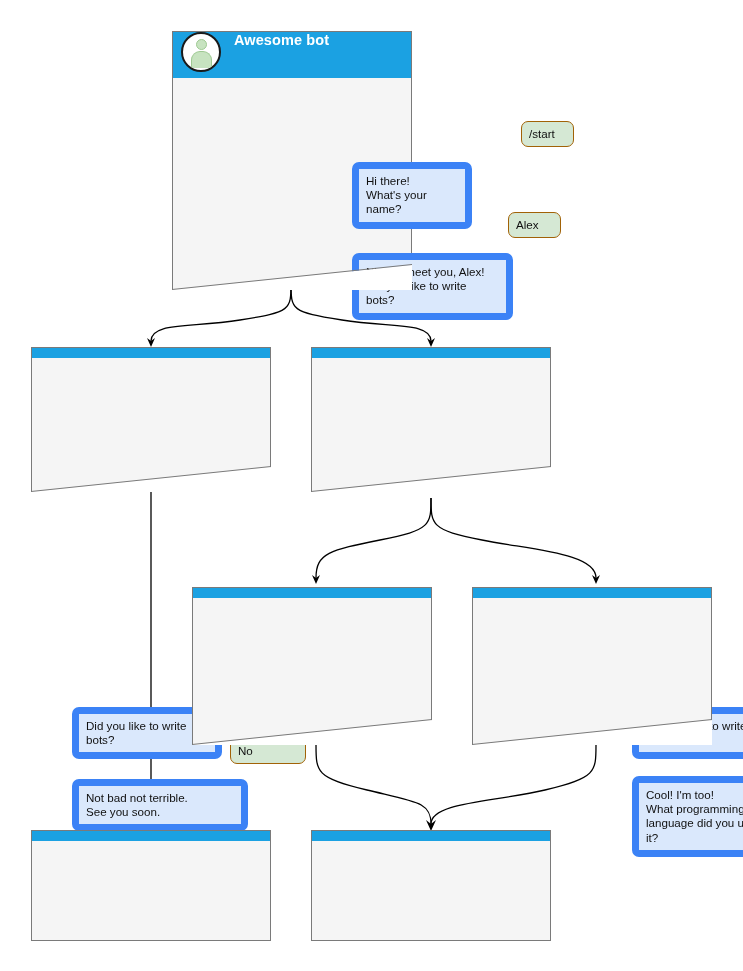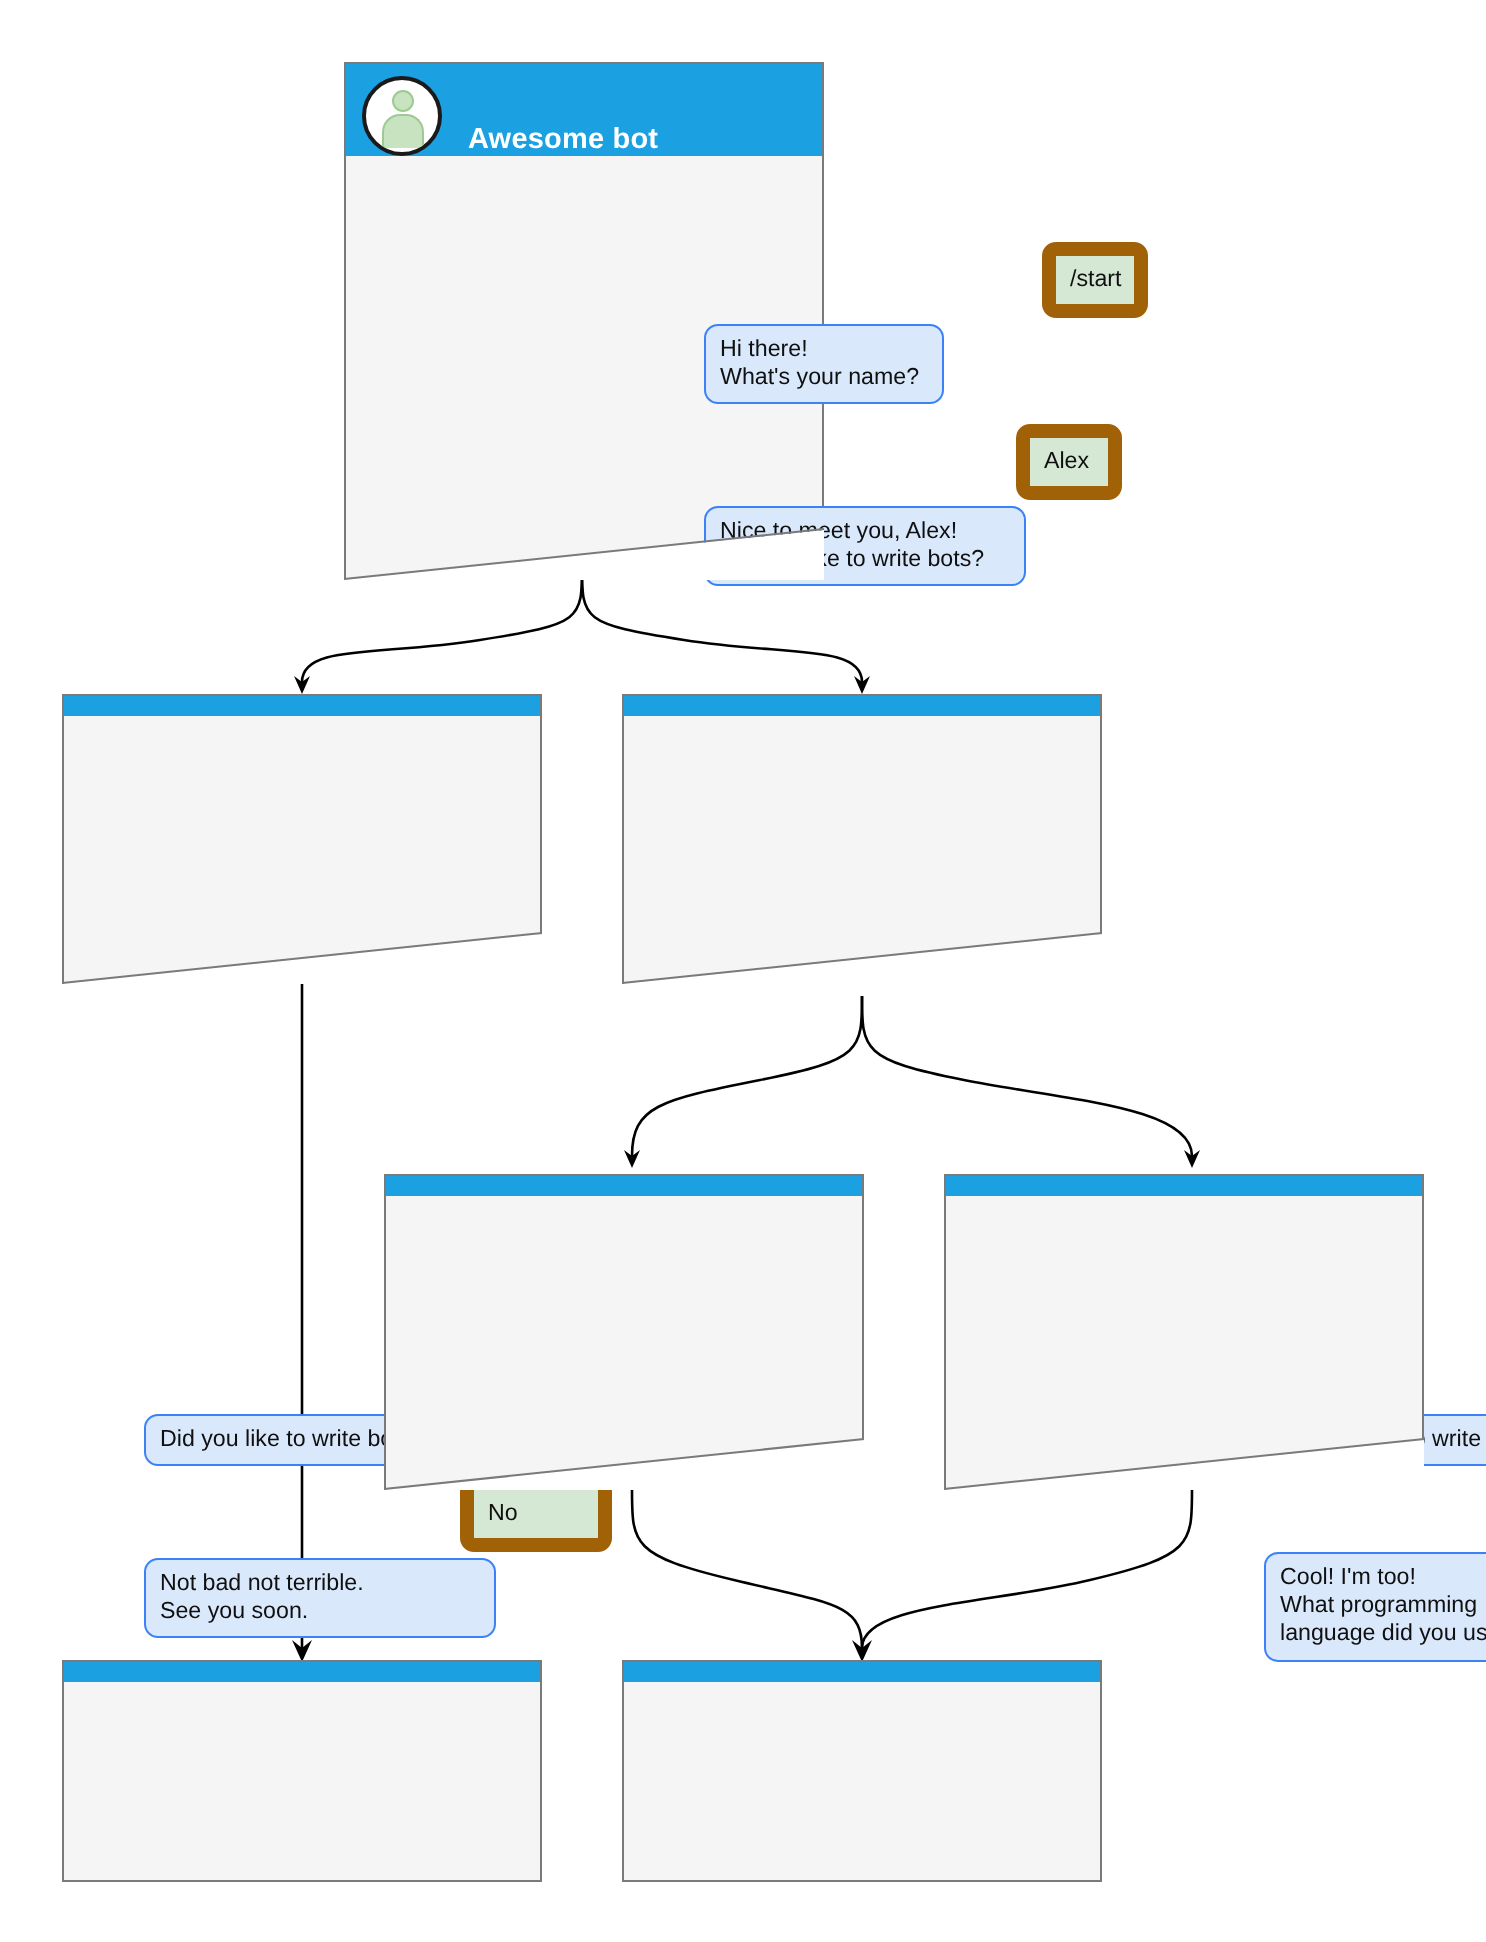--- a/index.html
+++ b/index.html
@@ -71,21 +71,21 @@
 
   
   .root-card .card-header-big {
     position: absolute;
     left: 1px;
     top: 1px;
     right: 1px;
     height: 46px;
     background: #1ba1e2;
     display: flex;
-    align-items: flex-end;
+    align-items: flex-start;
     padding-left: 8px;
     box-sizing: border-box;
     z-index: 3;
   }
   .avatar {
     width: 36px;
     height: 36px;
     border-radius: 50%;
     background: #ffffff;
     border: 2px solid #1a1a1a;
@@ -138,26 +138,26 @@
     box-sizing: border-box;
     font-size: 11.6px;
     line-height: 14.2px;
     color: #101010;
     padding: 5px 8px 5px 7px;
     border-radius: 7px;
     white-space: pre-line;
   }
   .bubble.bot {
     background: #dae8fc;
-    border: 1px solid #3b82f6;
+    border: 7px solid #3b82f6;
     left: 10px;
   }
   .bubble.user {
     background: #d5e8d4;
-    border: 7px solid #a16207;
+    border: 1px solid #a16207;
     text-align: left;
   }
 </style>
 </head>
 <body>
 
 <div id="canvas">
 
   <svg id="edges" viewBox="0 0 743 971">
 

